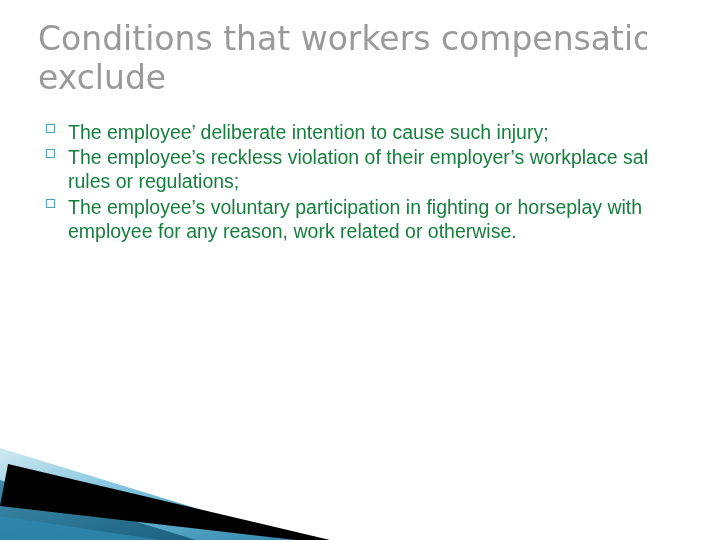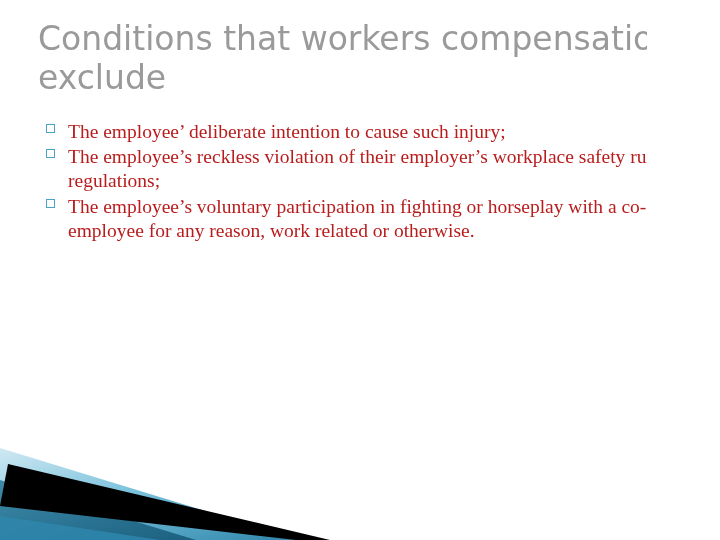--- a/index.html
+++ b/index.html
@@ -40,22 +40,22 @@
     list-style: none;
     margin: 0;
     padding: 0;
   }
   .body-list li {
     position: relative;
     padding-left: 28px;
     margin-bottom: 1px;
     font-size: 19.5px;
     line-height: 1.24;
-    color: #b91c1c;
-    font-family: Liberation Serif, serif;
+    color: #15803d;
+    font-family: Liberation Sans, sans-serif;
   }
   .body-list li .bullet {
     position: absolute;
     left: 6px;
     top: 4px;
     width: 9px;
     height: 9px;
     border: 1.5px solid #4aa3c7;
     box-sizing: border-box;
   }

